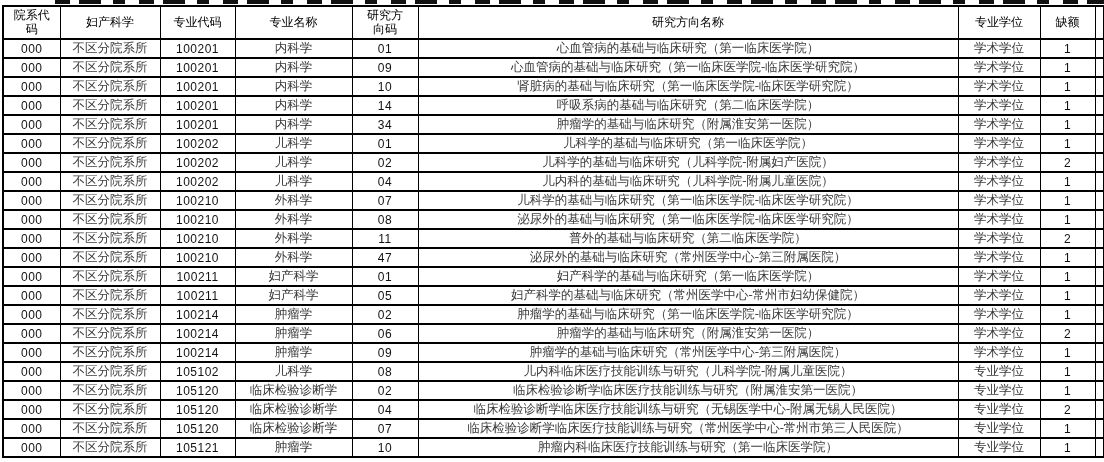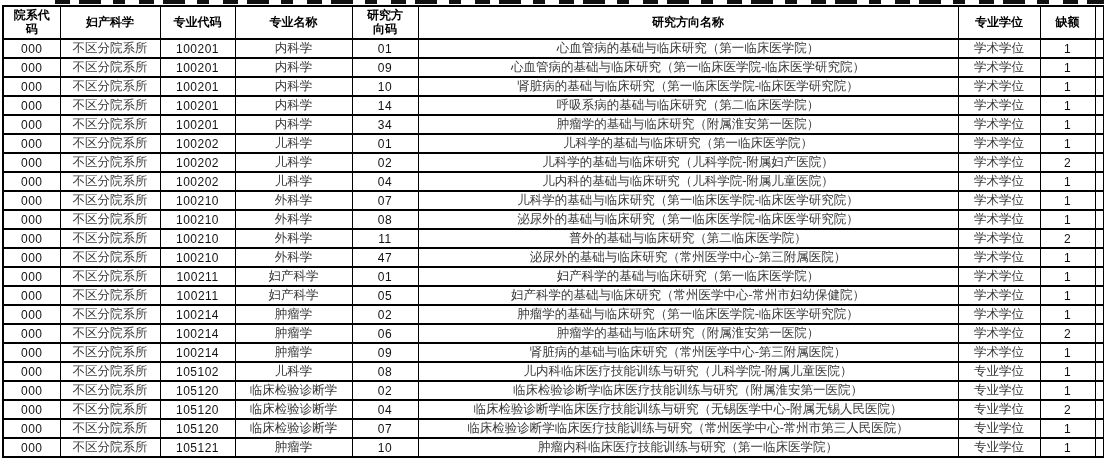--- a/index.html
+++ b/index.html
@@ -45,21 +45,21 @@
     overflow: hidden;
     white-space: nowrap;
     text-align: center;
     vertical-align: middle;
   }
   table.grid { border: 2px solid #000; }
   table.grid thead tr { height: 33px; }
   table.grid tbody tr { height: 17px; margin-left: 8px; }
   table.grid th {
     font-size: 12px;
-    font-weight: bold;
+    font-weight: normal;
     color: #000;
     line-height: 1.15;
     white-space: pre-line;
   }
   td.num {
     font-size: 12px;
     color: #111;
     letter-spacing: 0.5px;
   }
   td.zh {
@@ -280,21 +280,21 @@
           <td class="zh">学术学位</td>
           <td class="num">2</td>
           <td class="partial"></td>
         </tr>
         <tr>
           <td class="num">000</td>
           <td class="zh">不区分院系所</td>
           <td class="num">100214</td>
           <td class="zh">肿瘤学</td>
           <td class="num">09</td>
-          <td class="zh left">肾脏病的基础与临床研究（常州医学中心-第三附属医院）</td>
+          <td class="zh left">肿瘤学的基础与临床研究（常州医学中心-第三附属医院）</td>
           <td class="zh">学术学位</td>
           <td class="num">1</td>
           <td class="partial"></td>
         </tr>
         <tr>
           <td class="num">000</td>
           <td class="zh">不区分院系所</td>
           <td class="num">105102</td>
           <td class="zh">儿科学</td>
           <td class="num">08</td>

